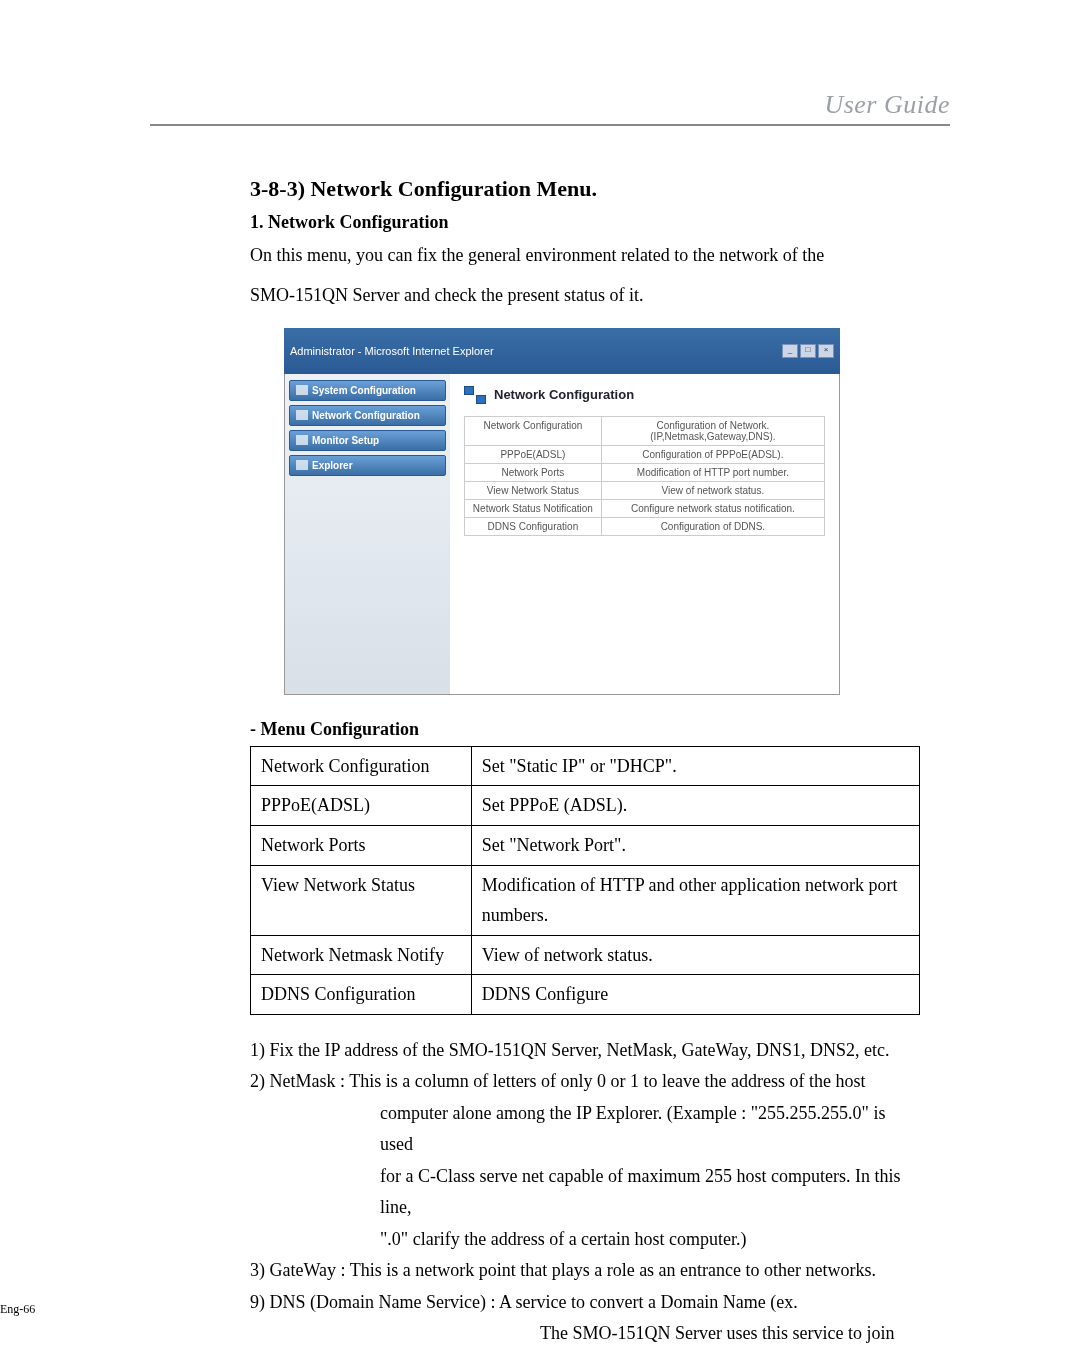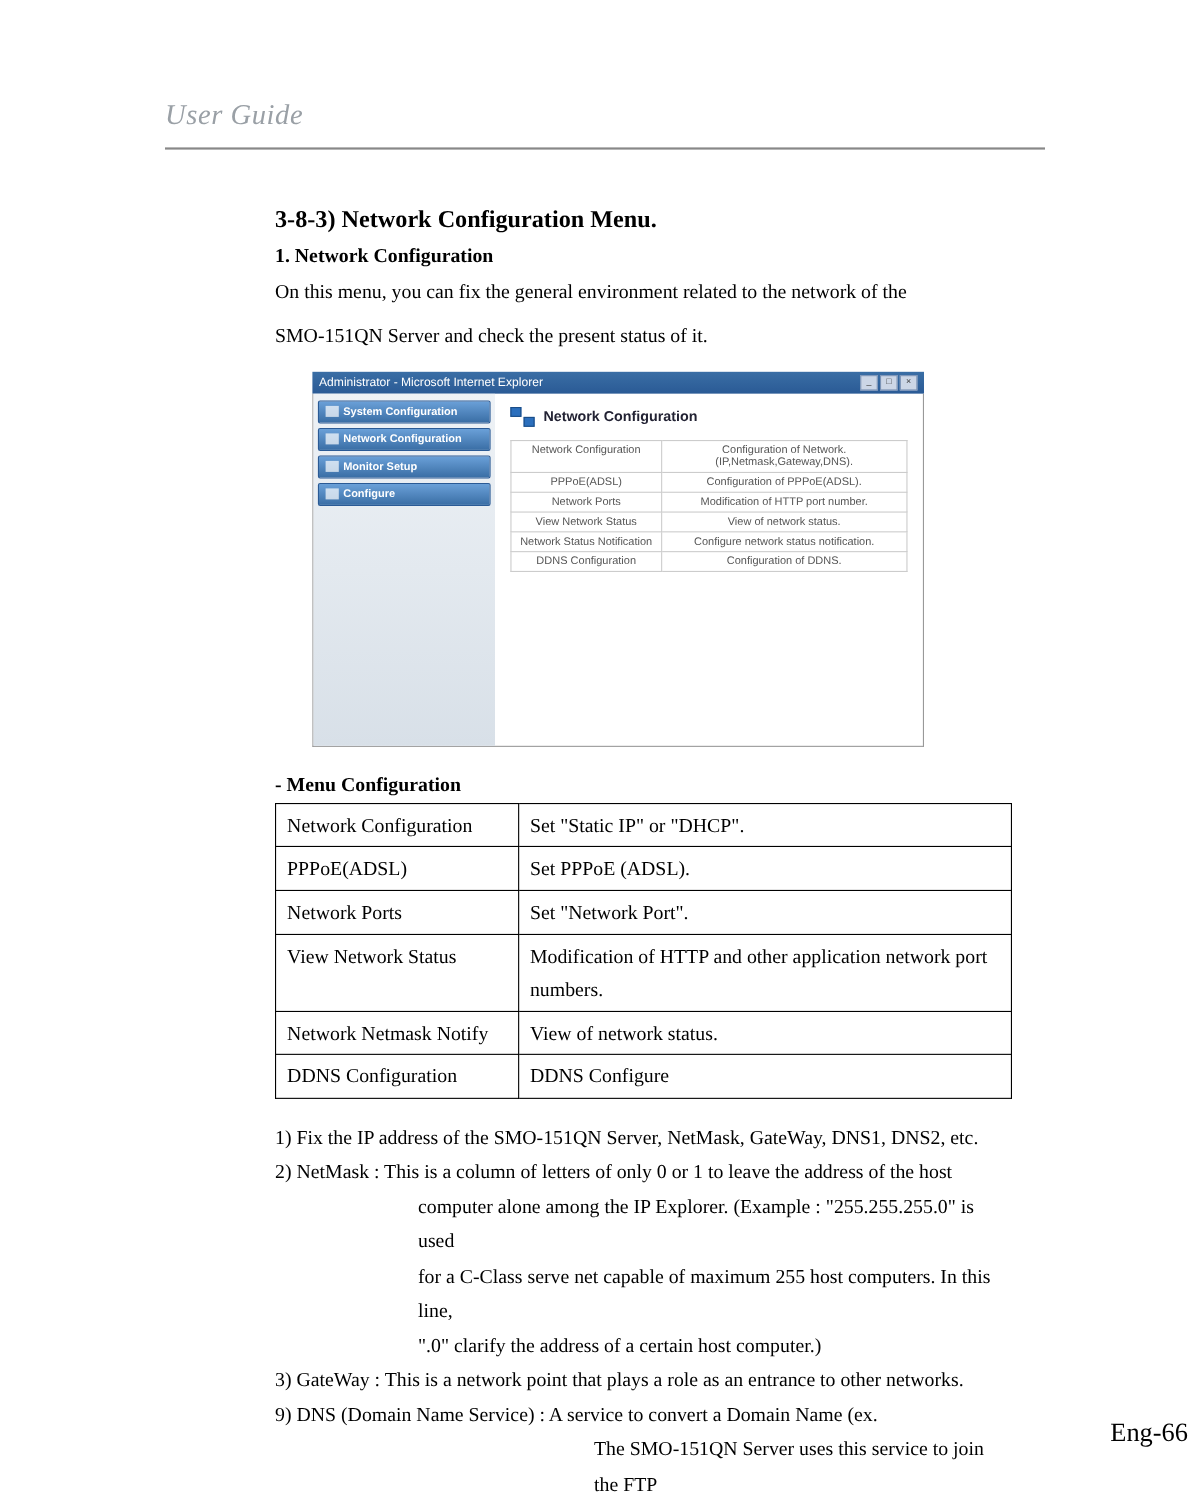--- a/index.html
+++ b/index.html
@@ -10,22 +10,23 @@
   }
   .page {
     width: 1080px;
     height: 1357px;
     box-sizing: border-box;
     padding: 90px 130px 40px 150px;
     position: relative;
   }
   .header-line {
     border-bottom: 2px solid #888;
-    padding-bottom: 14px;
+    padding-bottom: 4px;
     margin-bottom: 50px;
+    text-align: right;
   }
   .guide-title {
     font-family: Georgia, serif;
     font-style: italic;
     font-size: 26px;
     color: #9aa0a6;
     letter-spacing: 0.5px;
   }
   .content {
     margin-left: 100px;
@@ -49,21 +50,21 @@
   .screenshot {
     margin: 16px auto 24px 34px;
     width: 556px;
     font-family: Tahoma, Arial, sans-serif;
     font-size: 11px;
     color: #333;
   }
   .ie-titlebar {
     background: linear-gradient(#3a6ea5, #2a5a95);
     color: #fff;
-    padding: 3px 6px;
+    padding: 16px 6px;
     font-size: 11px;
     display: flex;
     justify-content: space-between;
     align-items: center;
   }
   .ie-titlebar .winbtns {
     display: flex;
     gap: 2px;
   }
   .winbtn {
@@ -177,22 +178,22 @@
     margin-top: 20px;
   }
   .notes .indent1 { margin-left: 130px; }
   .notes .indent2 { margin-left: 290px; }
 
   .page-number {
     position: absolute;
     bottom: 40px;
     left: 0;
     right: 0;
-    text-align: right;
-    font-size: 24px;
+    text-align: left;
+    font-size: 12px;
   }
 </style>
 </head>
 <body>
 
 <div class="page">
 
   <div class="header-line">
     <span class="guide-title">User Guide</span>
   </div>
@@ -222,21 +223,21 @@
           <div class="side-item">
             <span class="mini-icon"></span>
             <span>Network Configuration</span>
           </div>
           <div class="side-item">
             <span class="mini-icon"></span>
             <span>Monitor Setup</span>
           </div>
           <div class="side-item">
             <span class="mini-icon"></span>
-            <span>Configure</span>
+            <span>Explorer</span>
           </div>
         </div>
         <div class="ie-main">
           <div class="main-title-row">
             <span class="net-icon"></span>
             <span class="main-title">Network Configuration</span>
           </div>
           <table class="ie-table">
             <tbody>
                 <tr>

